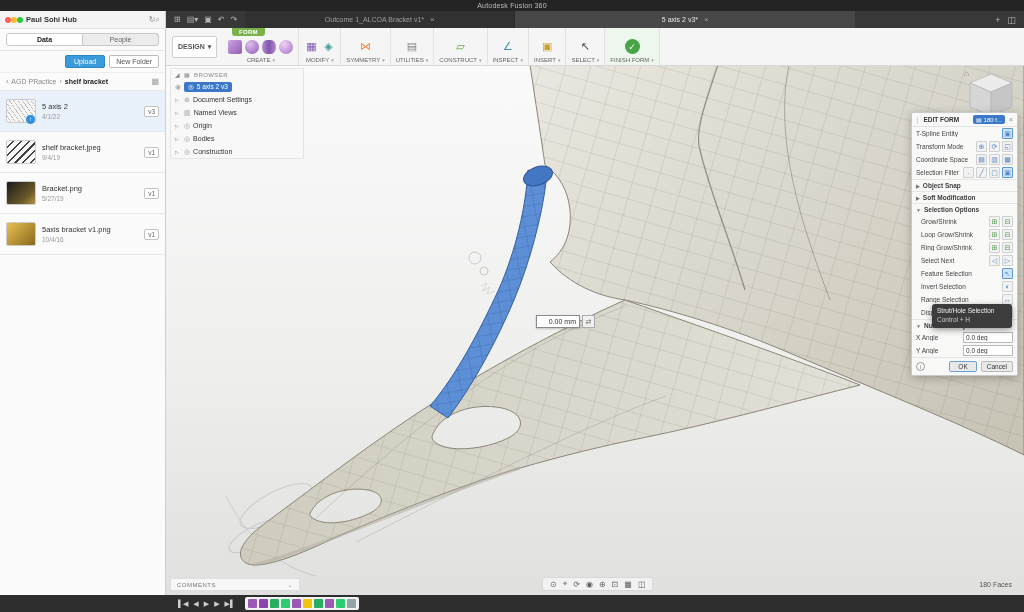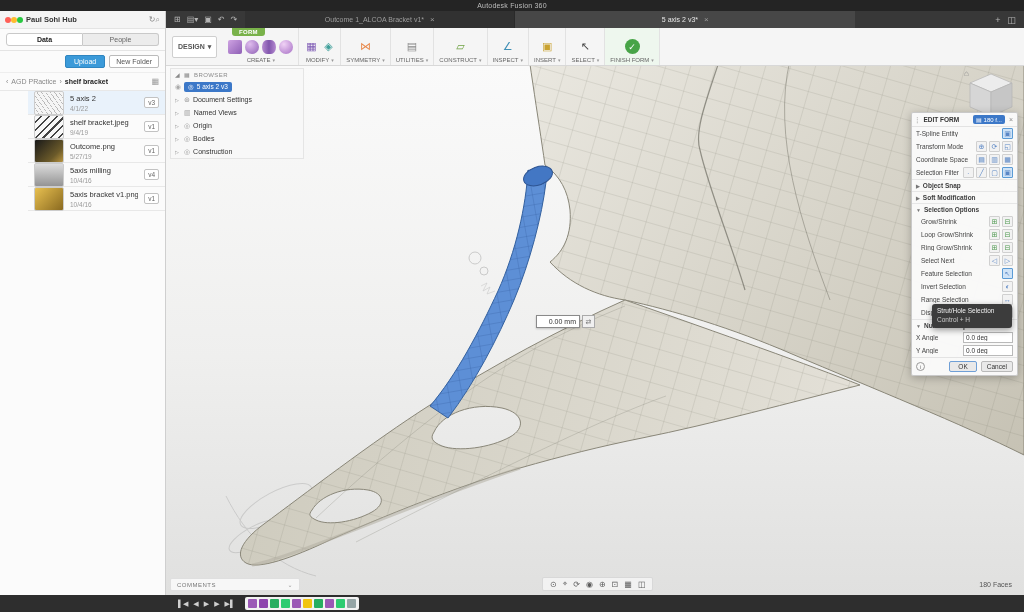--- a/index.html
+++ b/index.html
@@ -23,21 +23,21 @@
   .dp-tab.active{background:#fff;color:#222;font-weight:bold;}
   .dp-tab:first-child{border-radius:3px 0 0 3px;}
   .dp-tab:last-child{border-radius:0 3px 3px 0;border-left:none;}
   .dp-actions{display:flex;justify-content:flex-end;gap:4px;padding:4px 6px;border-bottom:1px solid #eee;}
   .btn-upload{background:#3b9ad9;color:#fff;font-size:7px;padding:2px 8px;border-radius:2px;border:1px solid #2f85c0;}
   .btn-newfolder{background:#fff;color:#555;font-size:7px;padding:2px 6px;border-radius:2px;border:1px solid #bbb;}
   .dp-crumb{display:flex;align-items:center;gap:3px;padding:4px 6px;font-size:7px;color:#888;border-bottom:1px solid #e8e8e8;}
   .dp-crumb .cur{color:#222;font-weight:bold;}
   .dp-crumb .grid{margin-left:auto;color:#999;font-size:8px;}
   .dp-list{flex:1;overflow:hidden;}
-  .dp-item{display:flex;align-items:center;gap:6px;padding:4px 6px;border-bottom:1px solid #e8e8e8;height:24px;position:relative;margin-left:28px;}
+  .dp-item{display:flex;align-items:center;gap:6px;padding:4px 6px;border-bottom:1px solid #e8e8e8;height:41px;position:relative;}
   .dp-item.selected{background:#e9f2fb;}
   .thumb{width:30px;height:24px;border:1px solid #ccc;border-radius:2px;flex:none;}
   .t1{background:#f5f5f5 repeating-linear-gradient(55deg,transparent 0 3px,#b9b9b9 3px 3.6px);}
   .t2{background:#f8f8f8 repeating-linear-gradient(135deg,transparent 0 4px,#444 4px 5.5px);}
   .t3{background:linear-gradient(135deg,#191919,#6b5a2a 70%,#b89440);}
   .t4{background:linear-gradient(180deg,#dcdcdc,#949494);}
   .t5{background:linear-gradient(135deg,#e8c050,#8a6a20);}
   .dp-meta{flex:1;min-width:0;}
   .dp-name{font-size:7.5px;color:#333;white-space:nowrap;overflow:hidden;}
   .dp-date{font-size:6.5px;color:#9a9a9a;margin-top:2px;}
@@ -192,32 +192,24 @@
       <span class="thumb t2"></span>
       <span class="dp-meta">
         <div class="dp-name">shelf bracket.jpeg</div>
         <div class="dp-date">9/4/19</div>
       </span>
       <span class="vchip">v1</span>
     </div>
     <div class="dp-item">
       <span class="thumb t3"></span>
       <span class="dp-meta">
-        <div class="dp-name">Outcome.png</div>
+        <div class="dp-name">Bracket.png</div>
         <div class="dp-date">5/27/19</div>
       </span>
       <span class="vchip">v1</span>
-    </div>
-    <div class="dp-item">
-      <span class="thumb t4"></span>
-      <span class="dp-meta">
-        <div class="dp-name">5axis milling</div>
-        <div class="dp-date">10/4/16</div>
-      </span>
-      <span class="vchip">v4</span>
     </div>
     <div class="dp-item">
       <span class="thumb t5"></span>
       <span class="dp-meta">
         <div class="dp-name">5axis bracket v1.png</div>
         <div class="dp-date">10/4/16</div>
       </span>
       <span class="vchip">v1</span>
     </div>
   </div>

